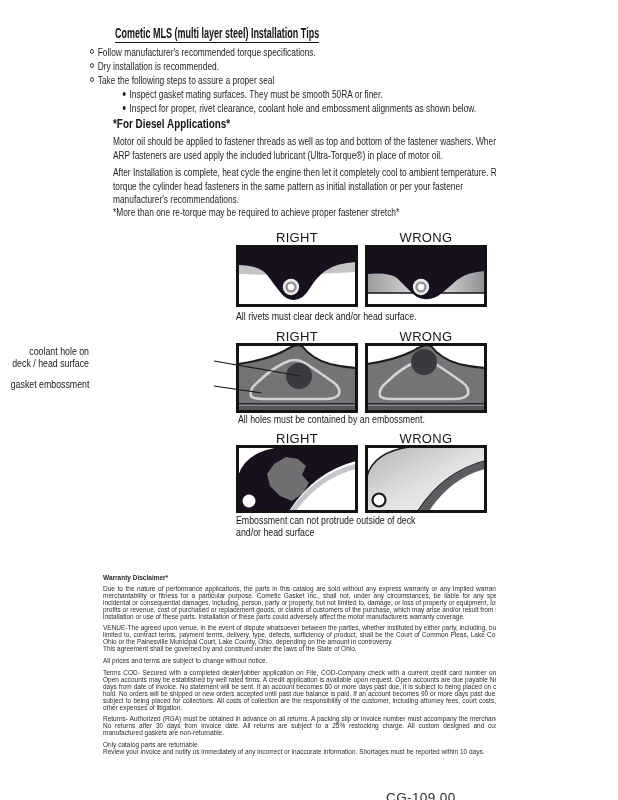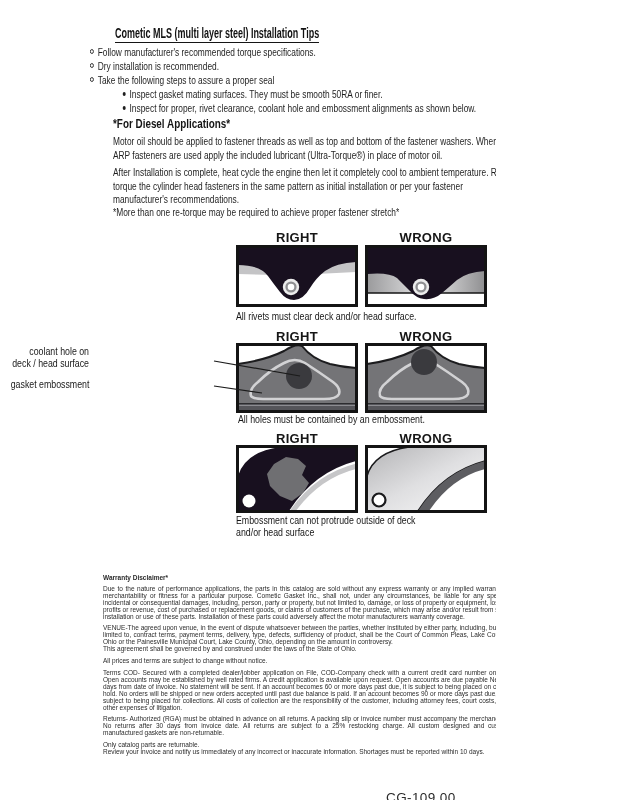--- a/index.html
+++ b/index.html
@@ -22,21 +22,21 @@
      margin-right:5px;vertical-align:2px;}
   .b-open{border:1.2px solid #1f1f1f;background:transparent;width:3.2px;height:3.2px;}
   .b-solid{background:#1f1f1f;}
 
   .h2{left:113px;top:116px;font-size:13px;font-weight:bold;color:#141414;white-space:nowrap;}
   .para{left:113px;width:520px;font-size:11px;line-height:13.6px;}
   .p1{top:135px;}
   .p2{top:166px;}
   .note{top:206px;white-space:nowrap;}
 
-  .dg-label{width:122px;text-align:center;font-size:13px;font-weight:bold;color:#161616;letter-spacing:0.3px;}
+  .dg-label{width:122px;text-align:center;font-size:13px;font-weight:normal;color:#161616;letter-spacing:0.3px;}
   .caption{font-size:11px;color:#181818;transform:scaleX(0.80);transform-origin:0 0;}
   .callout{font-size:11px;line-height:11.5px;text-align:right;color:#191919;white-space:nowrap;}
 
   .panel{display:block;}
   .ink{fill:var(--diagram_black,#18101f);}
   .bfr{fill:none;stroke:var(--border_black,#141414);stroke-width:3;}
 
   .legal{left:103px;top:575px;width:406px;font-size:6.5px;line-height:6.9px;color:#2b2b2b;
          text-align:justify;}
   .legal .lh{font-weight:bold;margin-bottom:4px;}

